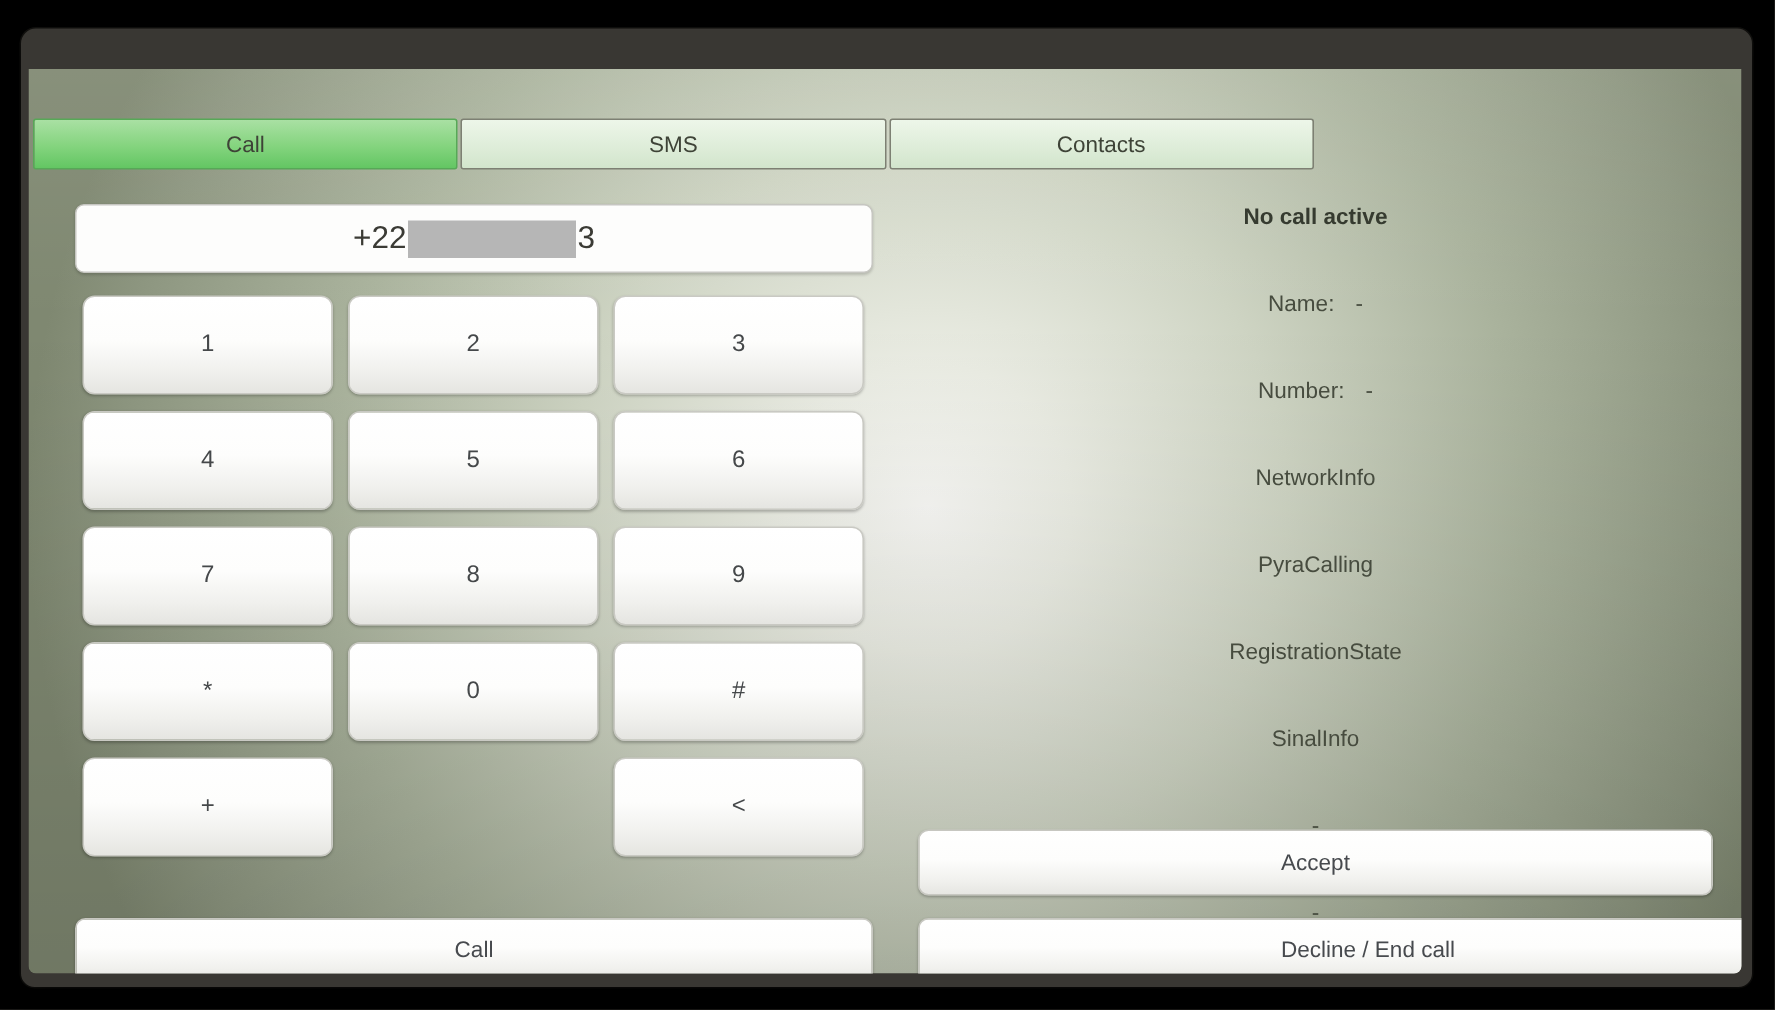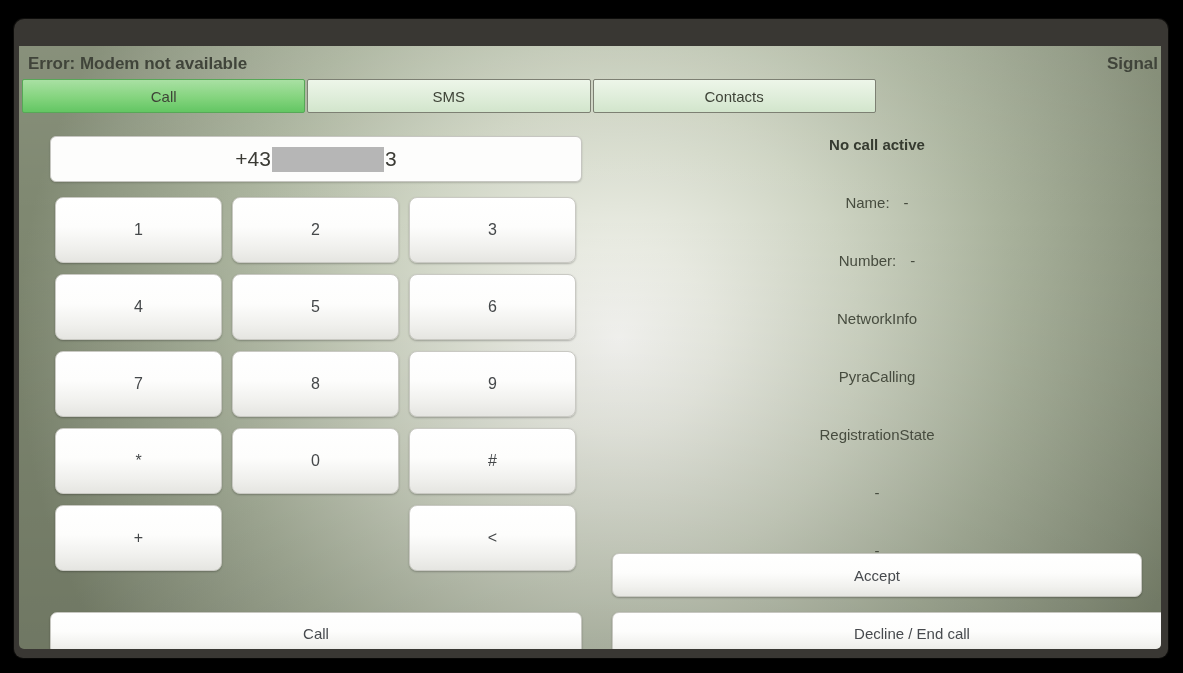--- a/index.html
+++ b/index.html
@@ -101,33 +101,29 @@
   .info-value{margin-left:14px;}
 </style>
 </head>
 <body>
 
 <div class="window">
 
 
   <div class="content">
 
-    <div class="statusbar">
-      <span>Error: Modem not available</span>
-      <span>Signal</span>
-    </div>
 
     <div class="tabbar">
       <div class="tab active">Call</div>
       <div class="tab inactive">SMS</div>
       <div class="tab inactive">Contacts</div>
     </div>
 
     <div class="number-input">
-      <span>+43</span>
+      <span>+22</span>
         <span class="redacted"></span>
         <span>3</span>
     </div>
 
     <div class="keypad">
       <div class="key">1</div>
       <div class="key">2</div>
       <div class="key">3</div>
       <div class="key">4</div>
       <div class="key">5</div>
@@ -157,20 +153,23 @@
       <div class="info-row">
         <span>NetworkInfo</span>
       </div>
       <div class="info-row">
         <span>PyraCalling</span>
       </div>
       <div class="info-row">
         <span>RegistrationState</span>
       </div>
       <div class="info-row">
+        <span>SinalInfo</span>
+      </div>
+      <div class="info-row">
         <span>-</span>
       </div>
       <div class="info-row">
         <span>-</span>
       </div>
     </div>
 
     <div class="btn" style="left:593px;top:483px;width:530px;height:44px;">Accept</div>
     <div class="btn" style="left:593px;top:542px;width:556px;height:43px;padding-left:44px;">Decline / End call</div>
 

